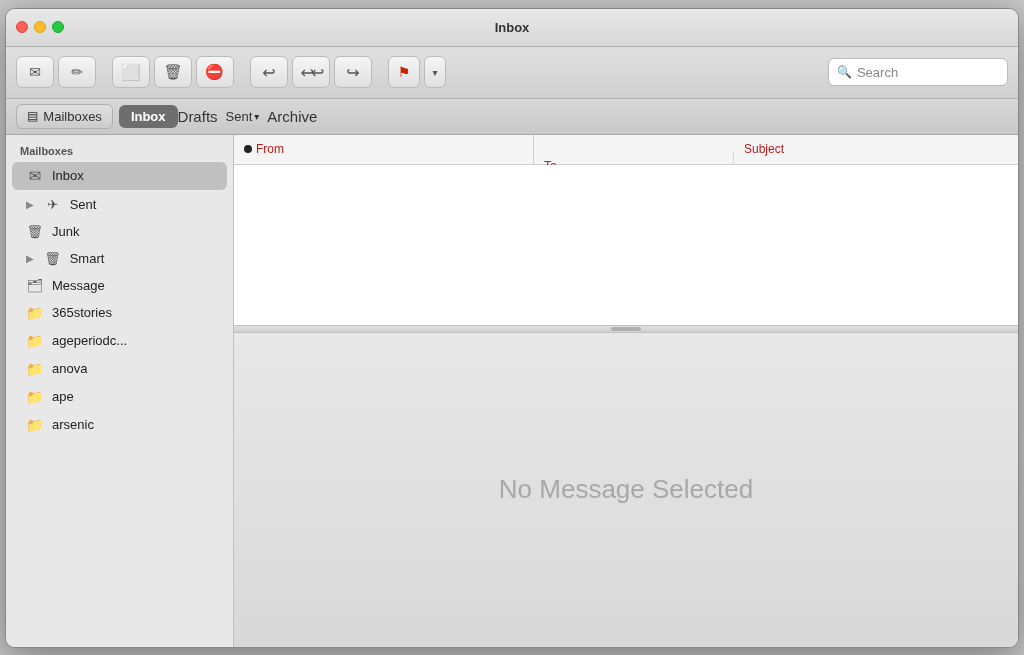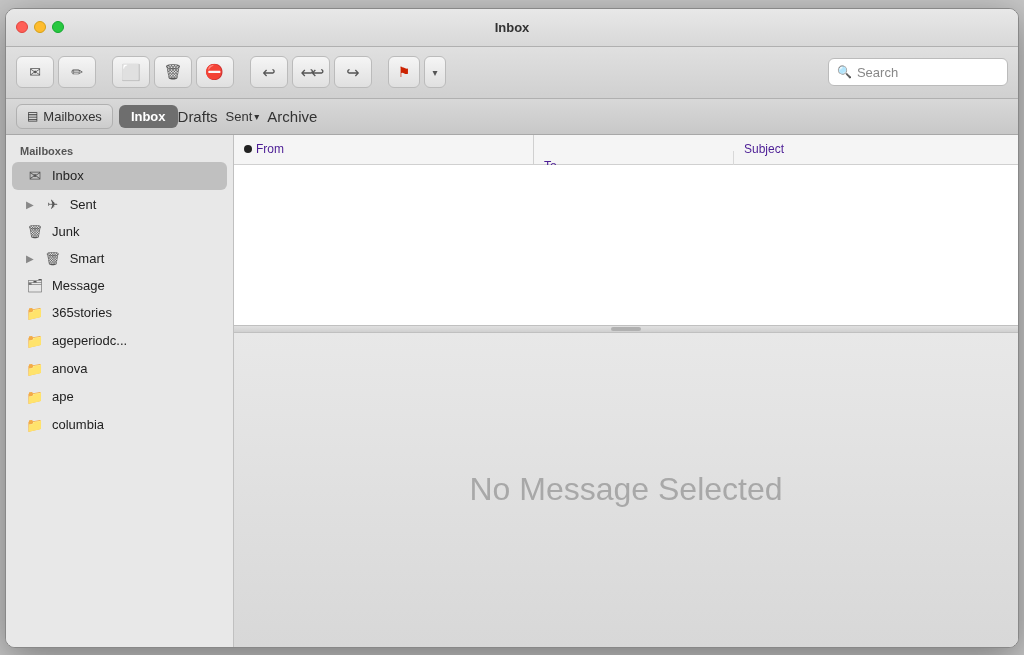--- a/index.html
+++ b/index.html
@@ -221,21 +221,21 @@
     .email-list-header {
       display: flex;
       align-items: center;
       height: 30px;
       border-bottom: 1px solid #d0d0d0;
       background: #f5f5f5;
       flex-shrink: 0;
     }
     .email-list-header-col {
       font-size: 12px;
-      color: #4c1d95;
+      color: #b91c1c;
       font-weight: 500;
       padding: 0 10px;
       height: 100%;
       display: flex;
       align-items: center;
       border-right: 1px solid #d8d8d8;
     }
     .col-from { width: 300px; }
     .col-to { width: 200px; margin-top: 33px; }
     .col-subject { flex: 1; }
@@ -265,21 +265,21 @@
     
     .preview-pane {
       flex: 1;
       background: linear-gradient(to bottom, #e8e8e8, #d8d8d8);
       display: flex;
       align-items: center;
       justify-content: center;
       min-height: 200px;
     }
     .no-message-text {
-      font-size: 32px;
+      font-size: 26px;
       color: #a8a8a8;
       font-weight: 300;
     }
     
     .email-area {
       flex: 1;
       display: flex;
       flex-direction: column;
       overflow: hidden;
     }
@@ -422,21 +422,21 @@
       <div class="sidebar-item">
         <span class="sidebar-item-icon" style="font-size:14px;">📁</span>
         <span>anova</span>
       </div>
       <div class="sidebar-item">
         <span class="sidebar-item-icon" style="font-size:14px;">📁</span>
         <span>ape</span>
       </div>
       <div class="sidebar-item">
         <span class="sidebar-item-icon" style="font-size:14px;">📁</span>
-        <span>columbia</span>
+        <span>arsenic</span>
       </div>
     </div>
 
     <div class="email-area">
 
       <div class="email-list-section">
 
         <div class="email-list-header">
           <div style="display:flex;align-items:center;padding:0 10px;width:300px;border-right:1px solid #d0d0d0;height:100%;">
             <div class="dot-indicator"></div>

